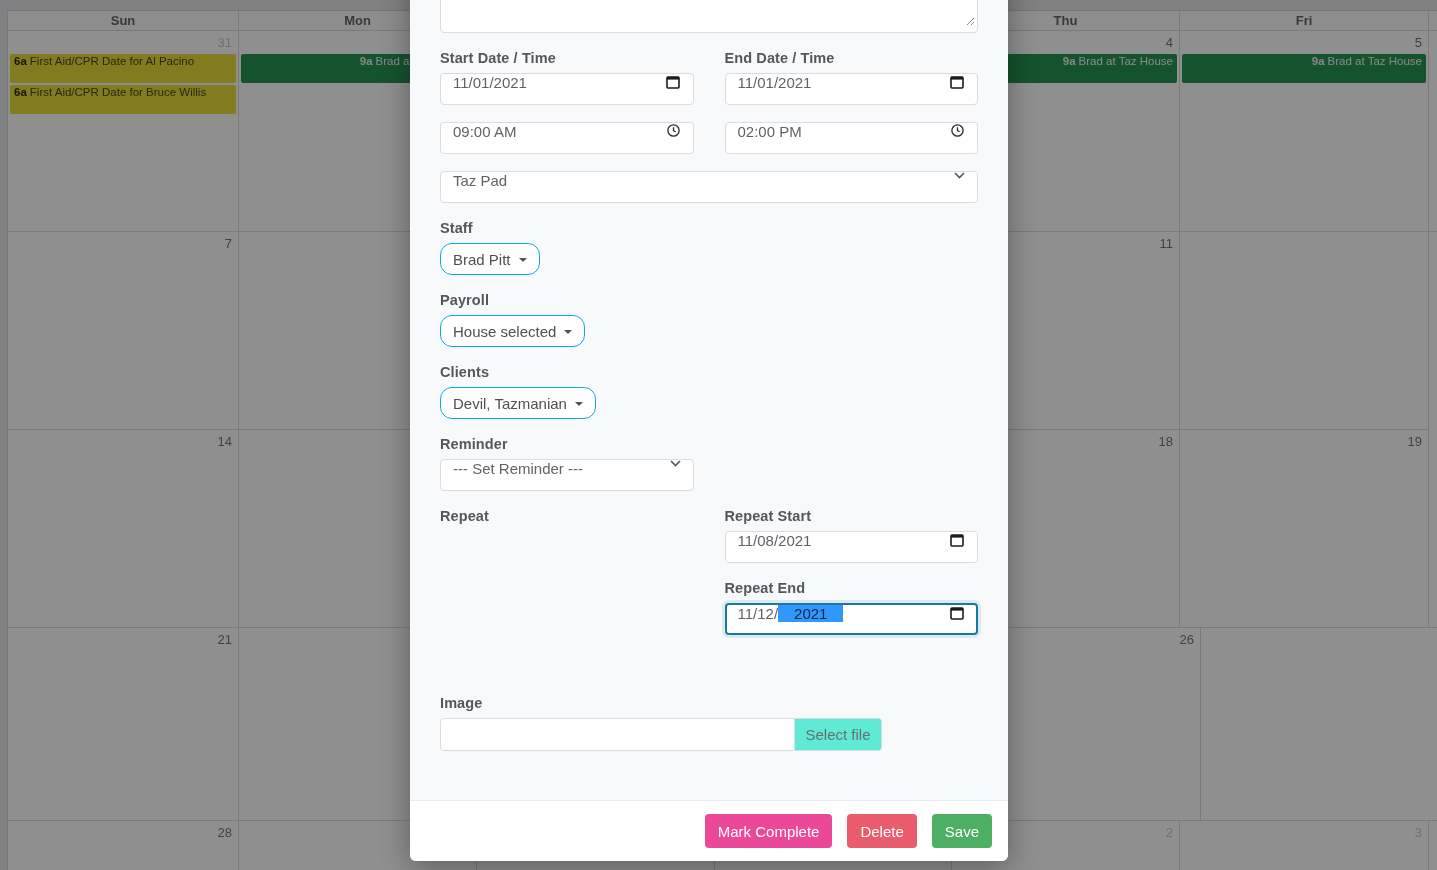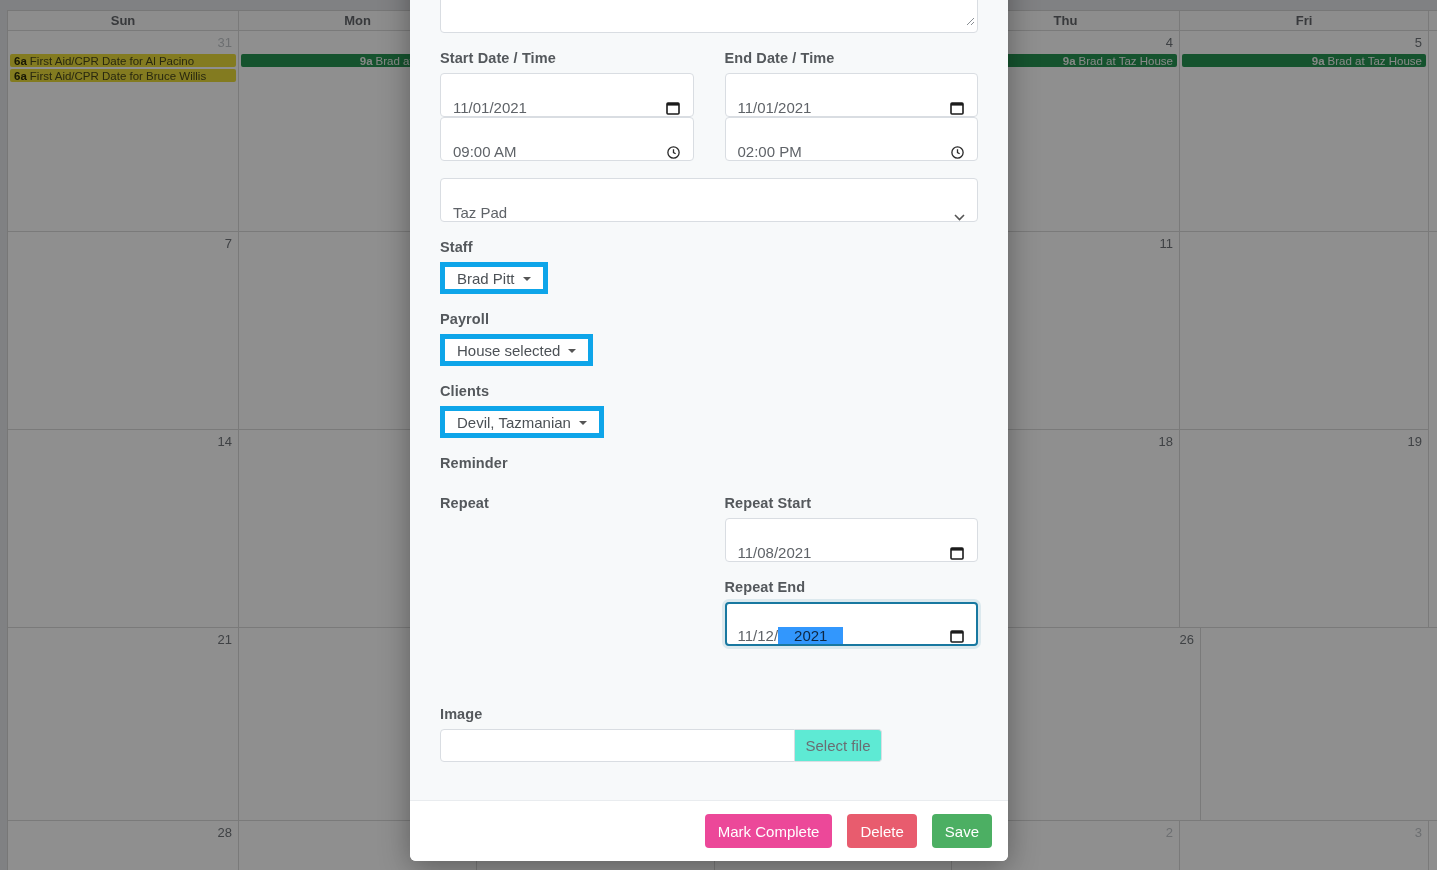--- a/index.html
+++ b/index.html
@@ -10,47 +10,47 @@
   
   .calendar{position:absolute;left:7px;top:10px;background:#fff;border:1px solid #d4d4d4;z-index:1;}
   .cal-row{display:flex;}
   .cal-cell{border-right:1px solid #dadada;border-bottom:1px solid #dadada;box-sizing:border-box;overflow:hidden;}
   .c0{width:231px}.c1{width:238px}.c2{width:238px}.c3{width:237px}.c4{width:228px}.c5{width:249px}.c6{width:249px}
   .hdr .cal-cell{height:20px;background:#fcfcfc;}
   .hdr .cal-cell div{font-size:13px;font-weight:700;color:#64676b;text-align:center;line-height:20px;}
   .r0 .cal-cell{height:201px}.r1 .cal-cell{height:198px}.r2 .cal-cell{height:198px}.r3 .cal-cell{height:193px}.r4 .cal-cell{height:200px}
   .daynum{height:17px;padding:4px 6px 2px;text-align:right;font-size:13px;color:#70757a;}
   .daynum.muted{color:#c2c6ca;}
-  .event{margin:0 2px 2px;padding:1px 4px 0;border-radius:2px;font-size:11.5px;line-height:12px;white-space:nowrap;overflow:hidden;}
+  .event{margin:0 2px 2px;padding:1px 4px 16px;border-radius:2px;font-size:11.5px;line-height:12px;white-space:nowrap;overflow:hidden;}
   .event.yellow{background:#e9dc3a;}
   .event.green{background:#269552;text-align:right;}
   .ev-time{font-weight:700;margin-right:3px;}
   .yellow .ev-time{color:#2e2c09}.yellow .ev-title{color:#4a481b}
   .green .ev-time{color:#edf1ed}.green .ev-title{color:#f2f4f2}
   
   .backdrop{position:absolute;left:0;top:0;width:1437px;height:870px;background:rgba(0,0,0,0.44);z-index:10;}
   
   .modal{position:absolute;left:410px;top:-44px;width:598px;height:905px;background:#f7f9fa;
     border-radius:6px;z-index:20;box-shadow:0 6px 30px rgba(0,0,0,0.35);
     display:flex;flex-direction:column;box-sizing:border-box;}
   .modal-body{flex:1;padding:4px 30px 0;box-sizing:border-box;}
   .form-label{font-weight:700;font-size:14.5px;color:#54585c;margin:17px 0 7px;letter-spacing:.1px;}
   .image-label{margin-top:60px;}
   .row2{display:flex;gap:31px;}
   .col{flex:1;min-width:0;}
   .notes{position:relative;height:73px;background:#fff;border:1px solid #d9dde2;border-radius:4px;box-sizing:border-box;}
   .notes .grip{position:absolute;right:2px;bottom:2px;}
-  .input,.select{height:44px;background:#fff;border:1px solid #d9dde2;border-radius:4px;display:flex;align-items:flex-end;
+  .input,.select{height:32px;background:#fff;border:1px solid #d9dde2;border-radius:4px;display:flex;align-items:flex-start;
     padding:0 12px;font-size:15px;color:#5f6368;box-sizing:border-box;}
   .input .val,.select .val{white-space:nowrap;}
   .icon-right{margin-left:auto;display:flex;align-items:center;}
   .focused{border:2px solid #1878a0;padding:0 11px;box-shadow:0 0 0 3px rgba(24,120,160,0.12);}
   .hl{background:#3297fd;color:#0e2742;padding:0 16px;}
-  .dd-btn{display:inline-flex;align-items:center;height:32px;padding:0 12px;background:#fff;border:5px solid #0ea5e9;
-    border-radius:0;font-size:15px;color:#4c5156;gap:8px;box-sizing:border-box;cursor:pointer;}
+  .dd-btn{display:inline-flex;align-items:center;height:32px;padding:0 12px;background:#fff;border:1px solid #0ea5e9;
+    border-radius:12px;font-size:15px;color:#4c5156;gap:8px;box-sizing:border-box;cursor:pointer;}
   .caret{width:0;height:0;border-left:4px solid transparent;border-right:4px solid transparent;border-top:4px solid #555;margin-top:2px;}
   .img-group{display:flex;width:442px;height:33px;}
   .img-group .file-val{flex:1;background:#fff;border:1px solid #d9dde2;border-radius:4px 0 0 4px;box-sizing:border-box;}
   .img-group .file-btn{width:87px;background:#5eead4;border:1px solid #d9dde2;border-left:none;border-radius:0 4px 4px 0;
     box-sizing:border-box;display:flex;align-items:center;justify-content:center;font-size:15px;color:#6a6e73;cursor:pointer;}
   .modal-footer{height:61px;background:#fff;border-top:1px solid #e9ecef;border-radius:0 0 6px 6px;
     display:flex;justify-content:flex-end;align-items:center;gap:15px;padding:0 16px;box-sizing:border-box;}
   .btn{height:34px;border:none;border-radius:4px;color:#fff;font-size:15px;padding:0 13px;font-family:inherit;cursor:pointer;}
   .btn-primary{background:#ec4899}.btn-danger{background:#e85c6e}.btn-success{background:#4caf63}
 </style>
@@ -236,21 +236,21 @@
           <span class="icon-right">
             <svg width="16" height="16" viewBox="0 0 16 16">
                 <rect x="2" y="3" width="12" height="11" rx="1" fill="none" stroke="#1b1b1b" stroke-width="1.6"></rect>
                 <rect x="2" y="3" width="12" height="2.6" fill="#1b1b1b"></rect>
               </svg>
           </span>
         </div>
       </div>
     </div>
 
-    <div class="row2" style="">
+    <div class="row2" style="margin-top:17px;">
       <div class="col">
         <div class="input">
           <span class="val">09:00 AM</span>
           <span class="icon-right">
             <svg width="15" height="15" viewBox="0 0 16 16">
                 <circle cx="8" cy="8" r="6" fill="none" stroke="#2a2a2a" stroke-width="1.4"></circle>
                 <path d="M8 4.6 V8 L10.3 9.3" fill="none" stroke="#2a2a2a" stroke-width="1.4"></path>
               </svg>
           </span>
         </div>
@@ -290,20 +290,30 @@
     </div>
 
     <div class="form-label">Clients</div>
     <div class="dd-btn">
       <span>Devil, Tazmanian</span>
       <span class="caret"></span>
     </div>
 
     <div class="form-label">Reminder</div>
     <div class="row2">
+      <div class="col">
+        <div class="select">
+          <span class="val">--- Set Reminder ---</span>
+          <span class="icon-right">
+            <svg width="11" height="7" viewBox="0 0 11 7">
+                <path d="M1 1 L5.5 5.5 L10 1" fill="none" stroke="#555" stroke-width="1.6"></path>
+              </svg>
+          </span>
+        </div>
+      </div>
       <div class="col"></div>
     </div>
 
     <div class="row2">
       <div class="col">
         <div class="form-label">Repeat</div>
       </div>
       <div class="col">
         <div class="form-label">Repeat Start</div>
         <div class="input">

